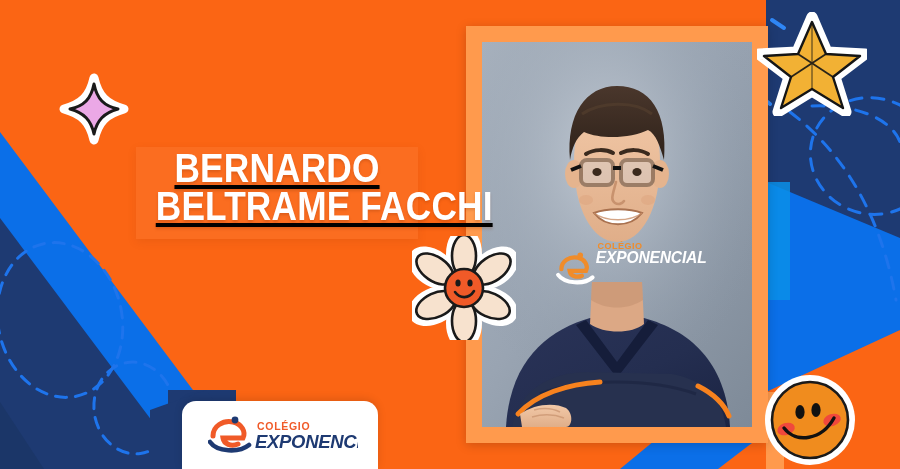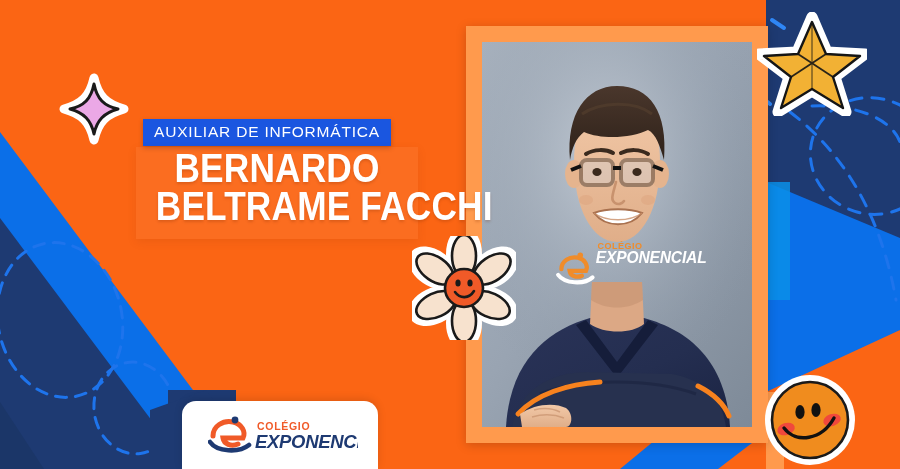--- a/index.html
+++ b/index.html
@@ -45,20 +45,21 @@
 
   
   .name-card{
     position:absolute;left:136px;top:147px;width:282px;height:92px;
     background:rgba(255,255,255,.055);
     box-shadow:0 3px 9px rgba(120,40,0,.10);
   }
   .name-block{
     position:absolute;left:136px;top:150px;width:282px;
     text-align:center;
+    text-decoration:underline;
   }
   .name-line{
     color:#ffffff;
     font-weight:bold;
     font-stretch:condensed;
     font-size:41px;
     line-height:.92;
     letter-spacing:.2px;
     transform:scaleX(.86);
     transform-origin:center center;
@@ -235,23 +236,20 @@
             <circle cx="29" cy="1" r="3.4" fill="#F08C2A"></circle>
             <path d="M2,25 C10,36 34,37 44,28" fill="none" stroke="#FFFFFF" stroke-width="5" stroke-linecap="round"></path>
           </g>
           <text x="14" y="13" font-family="Liberation Sans, sans-serif" font-size="11" font-weight="bold" fill="#F08C2A" letter-spacing=".6">COLÉGIO</text>
           <text x="12" y="31" font-family="Liberation Sans, sans-serif" font-size="19" font-weight="bold" font-style="italic" fill="#FFFFFF" letter-spacing="-.2">EXPONENCIAL</text>
         </g>
       </svg>
     </div>
   </div>
 
-  <div class="role-banner">
-    <span>AUXILIAR DE INFORMÁTICA</span>
-  </div>
 
   <div class="name-card"></div>
   <div class="name-block">
     <div class="name-line">BERNARDO</div>
     <div class="name-line second">BELTRAME FACCHI</div>
   </div>
 
   <div class="logo-card">
     <div class="logo-card-inner">
       <svg width="150" height="40" viewBox="0 0 150 40">

